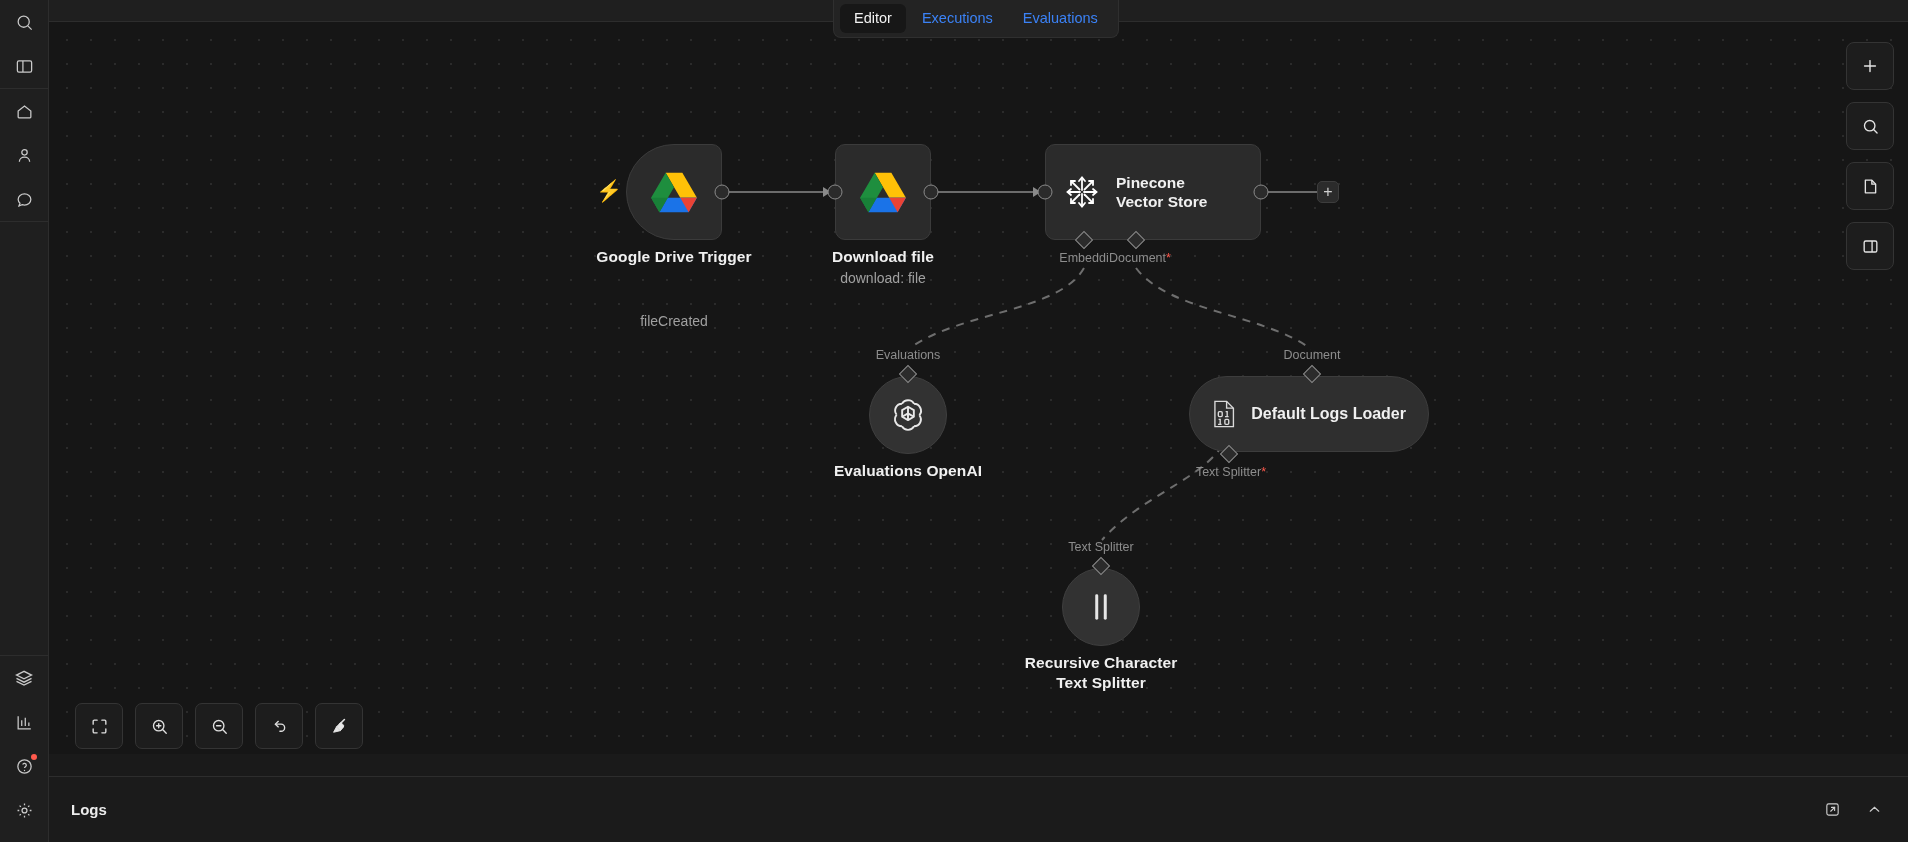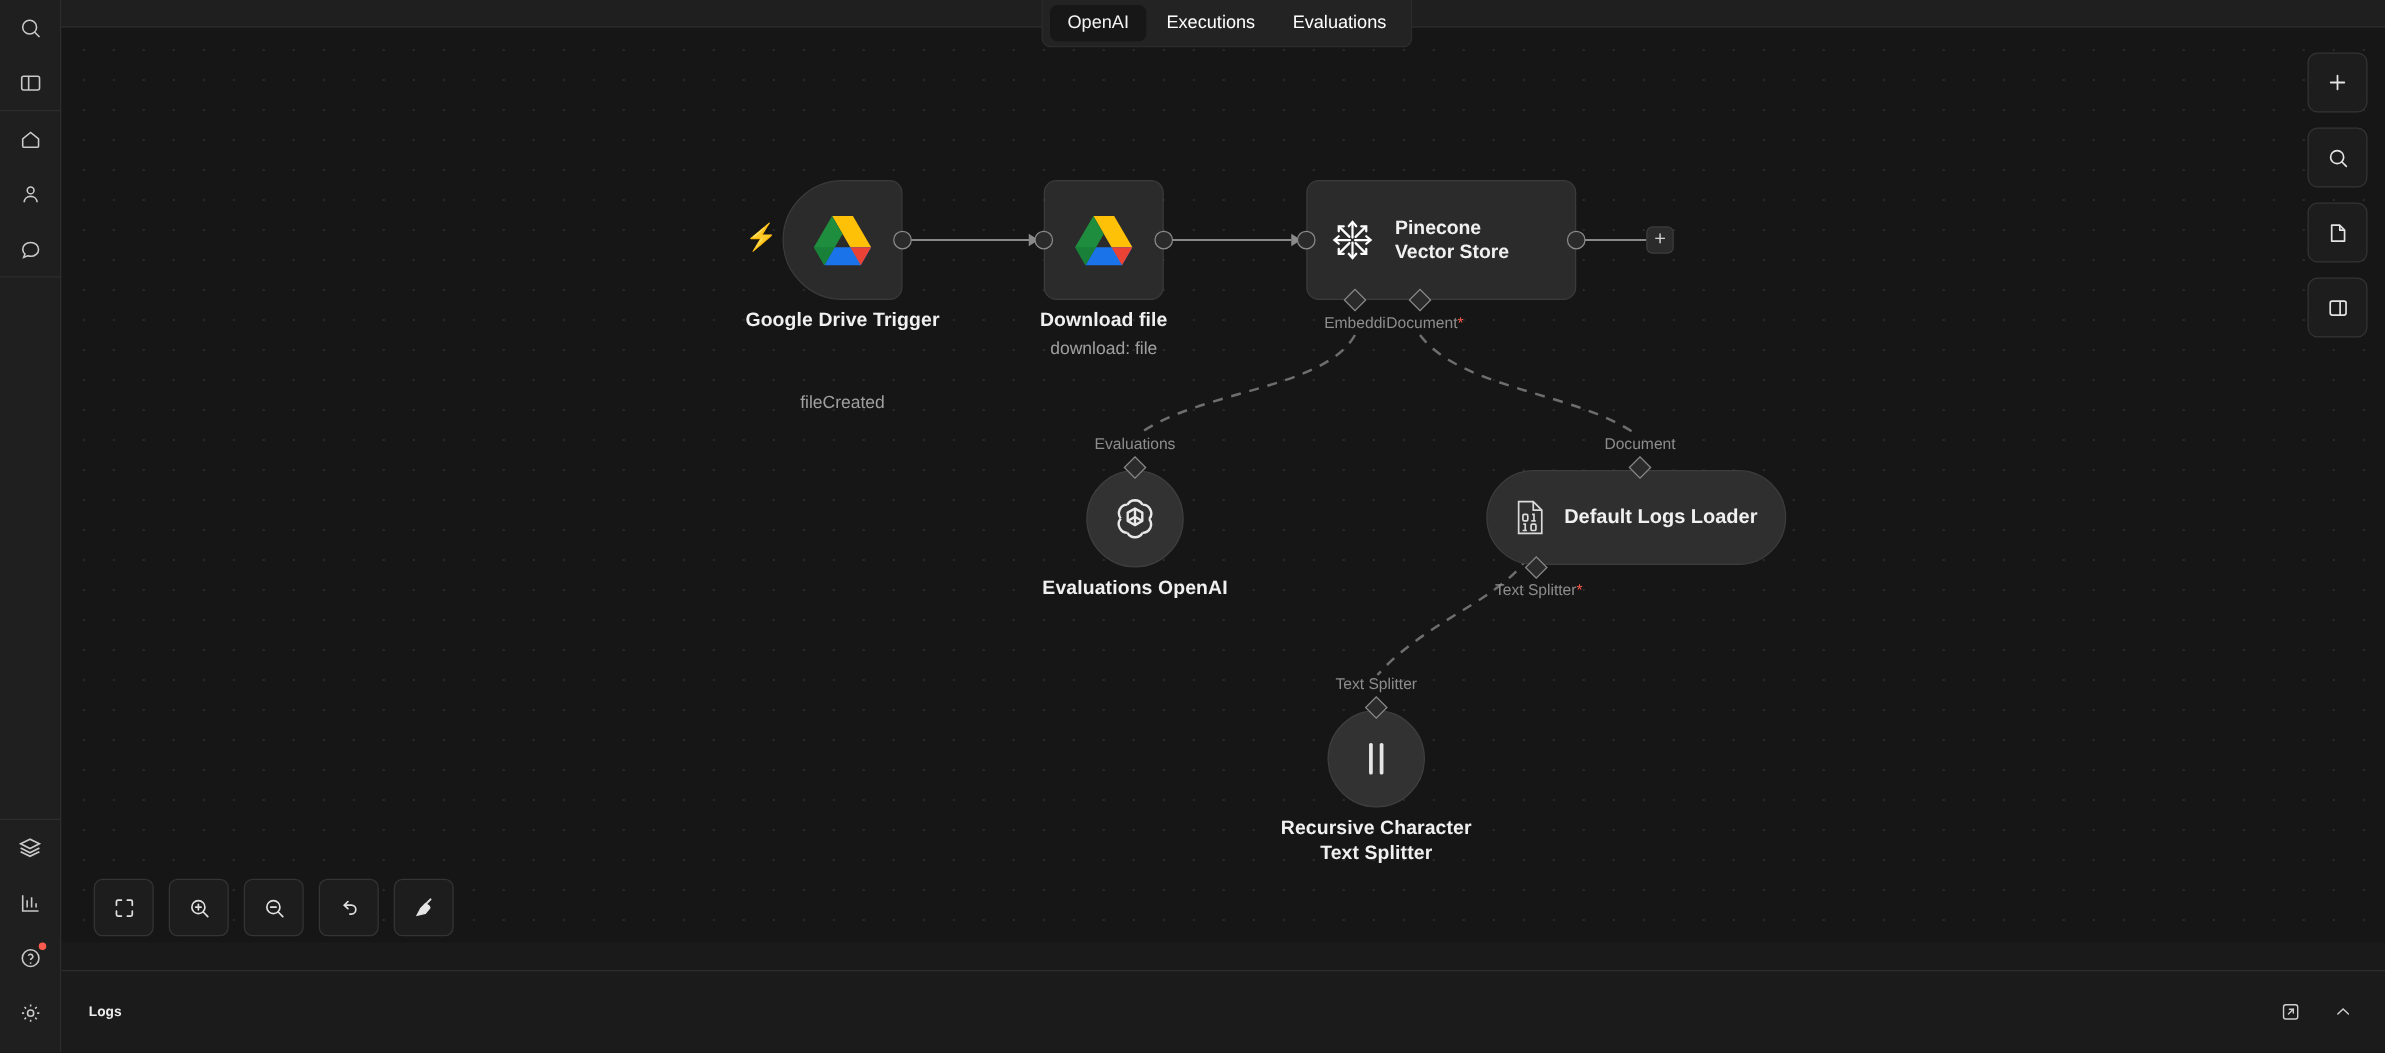--- a/index.html
+++ b/index.html
@@ -38,21 +38,21 @@
     position: absolute; left: 49px; top: 0; right: 0; height: 22px;
     background: #1f1f1f; border-bottom: 1px solid #2d2d2d; z-index: 20;
   }
   .tabs {
     position: absolute; left: 833px; top: 0;
     height: 38px; display: flex; align-items: center;
     background: #232323; border: 1px solid #2f2f2f; border-top: none;
     border-radius: 0 0 8px 8px; padding: 0 6px; gap: 2px; z-index: 25;
   }
   .tab {
-    padding: 6px 14px; font-size: 14.5px; color: #ffffff;
+    padding: 6px 14px; font-size: 14.5px; color: #3b82f6;
     border-radius: 6px; cursor: pointer; white-space: nowrap; line-height: 1.2;
   }
   .tab.active { background: #171717; color: #f2f2f2; font-weight: 400; }
 
   
   .canvas {
     position: absolute; left: 49px; top: 22px; right: 0; bottom: 88px;
     background-color: #161616;
     background-image: radial-gradient(#2b2b2b 1.1px, transparent 1.2px);
     background-size: 24px 24px;
@@ -161,21 +161,21 @@
     z-index: 16;
   }
   .execute-btn svg { stroke: #ffffff; fill: none; stroke-width: 1.7; }
 
   
   .logs-bar {
     position: absolute; left: 49px; right: 0; bottom: 0; height: 66px;
     background: #1b1b1b; border-top: 1px solid #2d2d2d;
     display: flex; align-items: center; padding: 0 22px; z-index: 18;
   }
-  .logs-title { color: #ececec; font-size: 11px; font-weight: bold; }
+  .logs-title { color: #ececec; font-size: 15px; font-weight: bold; }
   .logs-right { margin-left: auto; display: flex; align-items: center; gap: 18px; }
   .logs-icon-btn {
     width: 24px; height: 24px; display: flex; align-items: center; justify-content: center;
     cursor: pointer; border-radius: 4px;
   }
   .logs-icon-btn svg { stroke: #cfcfcf; fill: none; stroke-width: 1.6; }
 
   
   .right-rail {
     position: absolute; right: 14px; top: 42px;
@@ -260,21 +260,21 @@
         <svg width="19" height="19" viewBox="0 0 24 24">
           <circle cx="12" cy="12" r="3.1"></circle>
           <path d="M12 3.2v2.2M12 18.6v2.2M3.2 12h2.2M18.6 12h2.2M5.8 5.8l1.6 1.6M16.6 16.6l1.6 1.6M18.2 5.8l-1.6 1.6M7.4 16.6l-1.6 1.6"></path>
         </svg>
       </div>
     </div>
   </div>
 
   <div class="top-strip"></div>
   <div class="tabs">
-    <div class="tab active">OpenAI</div>
+    <div class="tab active">Editor</div>
     <div class="tab">Executions</div>
     <div class="tab">Evaluations</div>
   </div>
 
   <div class="canvas">
     <div class="canvas-inner">
 
       <svg class="edges">
 
         <path d="M1035,246 C1010,290 910,290 861,326" stroke="#6e6e6e" stroke-width="2" fill="none" stroke-dasharray="8,7"></path>

